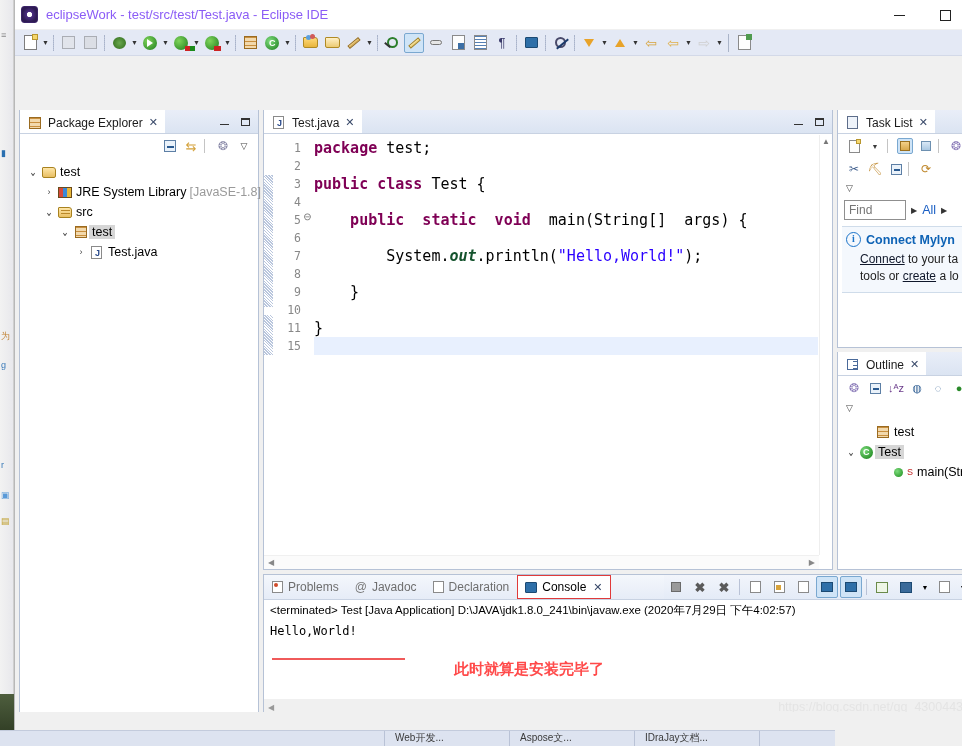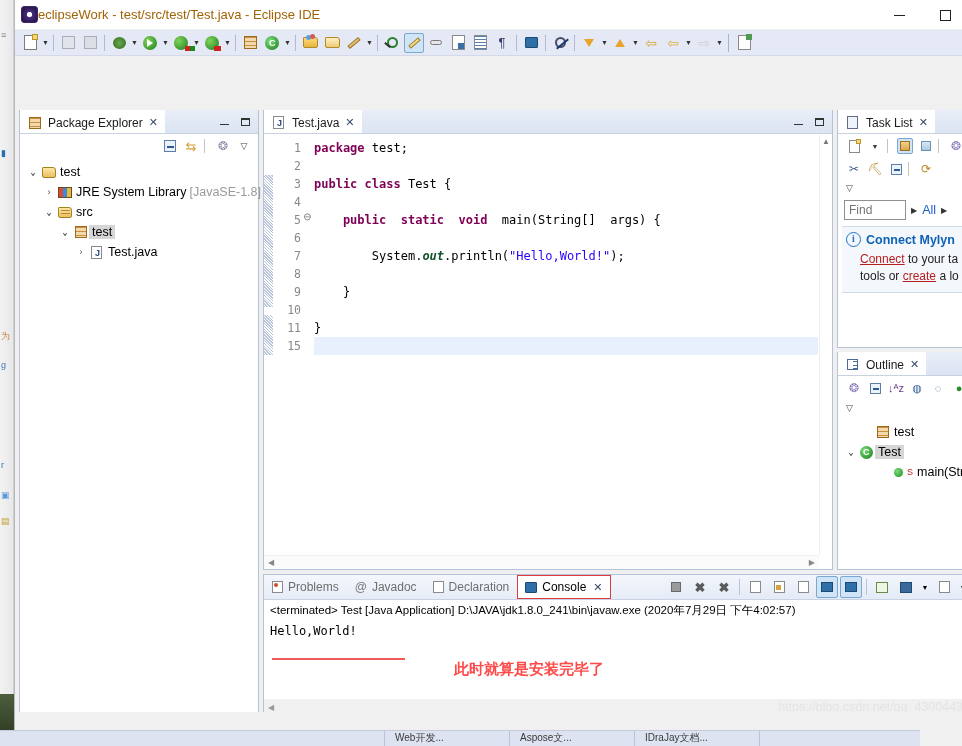--- a/index.html
+++ b/index.html
@@ -26,21 +26,21 @@
     background:#f0f0f0; border-left:1px solid #b8b8b8; }
 
   
   .titlebar { height:30px; background:#ffffff; display:flex; align-items:center;
     position:relative; border-bottom:1px solid #f0f0f0; }
   .app-icon { width:17px; height:17px; margin-left:6px; border-radius:3px;
     background:radial-gradient(circle at 50% 50%, #ffffff 0%, #ffffff 20%, #4b2d82 26%, #2d1a52 70%);
     border:1px solid #3b2468; position:relative; flex:none; }
   .app-icon::after { content:""; position:absolute; left:5px; top:5px; width:5px; height:5px;
     border-radius:50%; background:#fff; }
-  .title-text { font-size:13px; color:#a16207; white-space:nowrap; }
+  .title-text { margin-left:8px; font-size:13px; color:#8b5cf6; white-space:nowrap; }
   .wctrls { position:absolute; right:-6px; top:0; height:30px; display:flex; }
   .wctrl { width:46px; height:30px; display:flex; align-items:center; justify-content:center;
     color:#222; font-size:13px; }
   .wctrl .min-g { display:block; width:11px; height:1px; background:#222; }
   .wctrl .max-g { display:block; width:11px; height:11px; border:1px solid #222; }
 
   
   .menubar { height:22px; display:flex; align-items:center; padding-left:8px;
     background:#ffffff; font-size:12.5px; color:#000; }
   .menubar > div { padding:2px 7px; white-space:nowrap; }
@@ -118,21 +118,21 @@
   .gutter { position:absolute; left:0; top:0; width:9px; height:100%; background:#ffffff; }
   .gutter-ann { position:absolute; left:0; width:9px;
     background:repeating-linear-gradient(45deg,#b9c6dd 0 1px,#ffffff 1px 2px); }
   .lnum { position:absolute; left:9px; top:0; width:28px; height:100%;
     font-family:"DejaVu Sans Mono", monospace; font-size:11.5px; color:#888;
     text-align:right; padding-top:4px; }
   .lnum div { height:18px; line-height:18px; }
   .fold { position:absolute; left:38px; width:11px; text-align:center;
     font-size:10px; color:#777; }
   .code { position:absolute; left:50px; top:4px; right:14px;
-    font-family:"DejaVu Sans Mono", monospace; font-size:12px; line-height:18px;
+    font-family:"DejaVu Sans Mono", monospace; font-size:15px; line-height:18px;
     white-space:pre; color:#000; }
   .code .kw { color:#7f0055; font-weight:bold; }
   .code .str { color:#2a00ff; }
   .code .fld { color:#14532d; font-style:italic; font-weight:bold; }
   .caretline { position:absolute; left:50px; right:14px; height:18px; background:#e8f0fe; }
   .vscroll { position:absolute; right:0; top:0; width:13px; bottom:14px;
     background:#ffffff; border-left:1px solid #eee; }
   .vscroll .arr { height:14px; text-align:center; font-size:8px; color:#777; line-height:14px; }
   .hscroll { position:absolute; left:0; right:13px; bottom:0; height:14px;
     background:#fbfbfb; display:flex; justify-content:space-between;
@@ -168,30 +168,30 @@
   
   .mylyn { margin:6px 4px 0 4px; background:#f4f8fd; border-top:1px solid #cfdcea;
     border-bottom:1px solid #cfdcea; padding:5px 4px 7px 4px; }
   .mylyn-head { display:flex; align-items:center; color:#0d62b5; font-weight:bold;
     font-size:12.5px; }
   .mylyn-head .i-ico { width:15px; height:15px; border:1.5px solid #1a73c9; border-radius:50%;
     color:#1a73c9; font-size:10px; line-height:12px; text-align:center; margin-right:5px;
     font-family:"Liberation Serif", serif; flex:none; }
   .mylyn-body { font-size:12px; color:#222; margin-top:4px; margin-left:14px; line-height:17px;
     white-space:nowrap; }
-  .lnk { color:#b91c1c; text-decoration:underline; }
+  .lnk { color:#0f172a; text-decoration:underline; }
 
   .findrow { display:flex; align-items:center; padding:6px 0 0 6px; }
   .find-in { width:62px; height:20px; border:1px solid #8f8f8f; background:#fff;
     color:#666; font-size:12px; padding:1px 4px; line-height:16px; }
   .find-arrow { color:#333; font-size:8px; margin:0 5px; }
   .find-all { color:#1a5fc4; font-size:12.5px; }
 
   
-  .taskbar { position:absolute; left:0; bottom:0; width:920px; height:16px;
+  .taskbar { position:absolute; left:0; bottom:0; width:835px; height:16px;
     background:#dde3f0; border-top:1px solid #c3cbdc; display:flex; align-items:center; }
   .tb-item { font-size:10px; color:#3a3a3a; padding:0 10px; border-right:1px solid #b9c2d6;
     overflow:hidden; height:16px; }
   .statusbar { position:absolute; left:0; right:0; bottom:16px; height:18px;
     background:#f0f0f0; }
 </style>
 </head>
 <body>
 
 <div class="behind-win">

